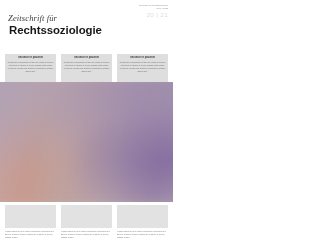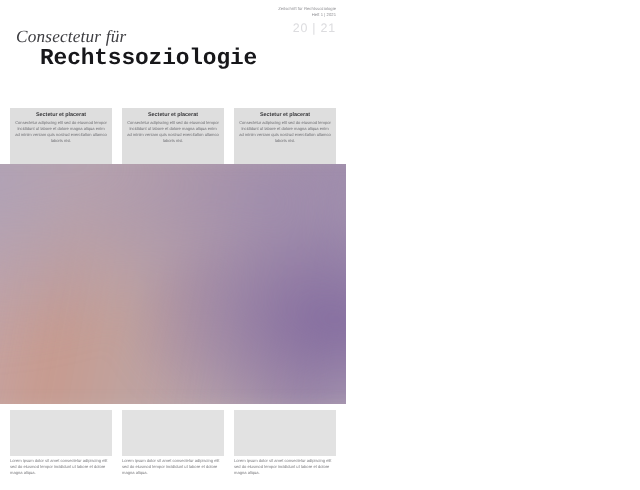--- a/index.html
+++ b/index.html
@@ -27,23 +27,23 @@
   }
 
   
   .title-block{position:absolute;left:8px;top:14px;}
   .title-top{
     font-family:"Liberation Serif", serif;
     font-style:italic;font-size:8.6px;line-height:9.4px;
     color:#3c3c40;letter-spacing:.1px;
   }
   .title-main{
-    font-family:Liberation Mono, monospace;
+    font-family:Liberation Sans, sans-serif;
     font-weight:700;font-size:11.4px;line-height:12.4px;
-    color:#17171a;letter-spacing:-.05px;margin-top:1px;margin-left:12px;
+    color:#17171a;letter-spacing:-.05px;margin-top:1px;margin-left:1px;
   }
 
   
   .boxrow{
     position:absolute;left:5px;top:54px;
     width:163px;height:28px;
     display:flex;justify-content:space-between;
   }
   .tbox{
     width:51px;height:28px;
@@ -123,21 +123,21 @@
 
 <div class="page">
 
   <div class="masthead">
     <div class="masthead-line">Zeitschrift für Rechtssoziologie</div>
     <div class="masthead-line">Heft 1 | 2021</div>
     <div class="issue-mark">20 | 21</div>
   </div>
 
   <div class="title-block">
-    <div class="title-top">Consectetur für</div>
+    <div class="title-top">Zeitschrift für</div>
     <div class="title-main">Rechtssoziologie</div>
   </div>
 
   <div class="boxrow">
     <div class="tbox">
       <div class="tbox-h">Sectetur et placerat</div>
       <div class="tbox-p">Consectetur adipiscing elit sed do eiusmod tempor incididunt ut labore et dolore magna aliqua enim ad minim veniam quis nostrud exercitation ullamco laboris nisi.</div>
     </div>
     <div class="tbox">
       <div class="tbox-h">Sectetur et placerat</div>

